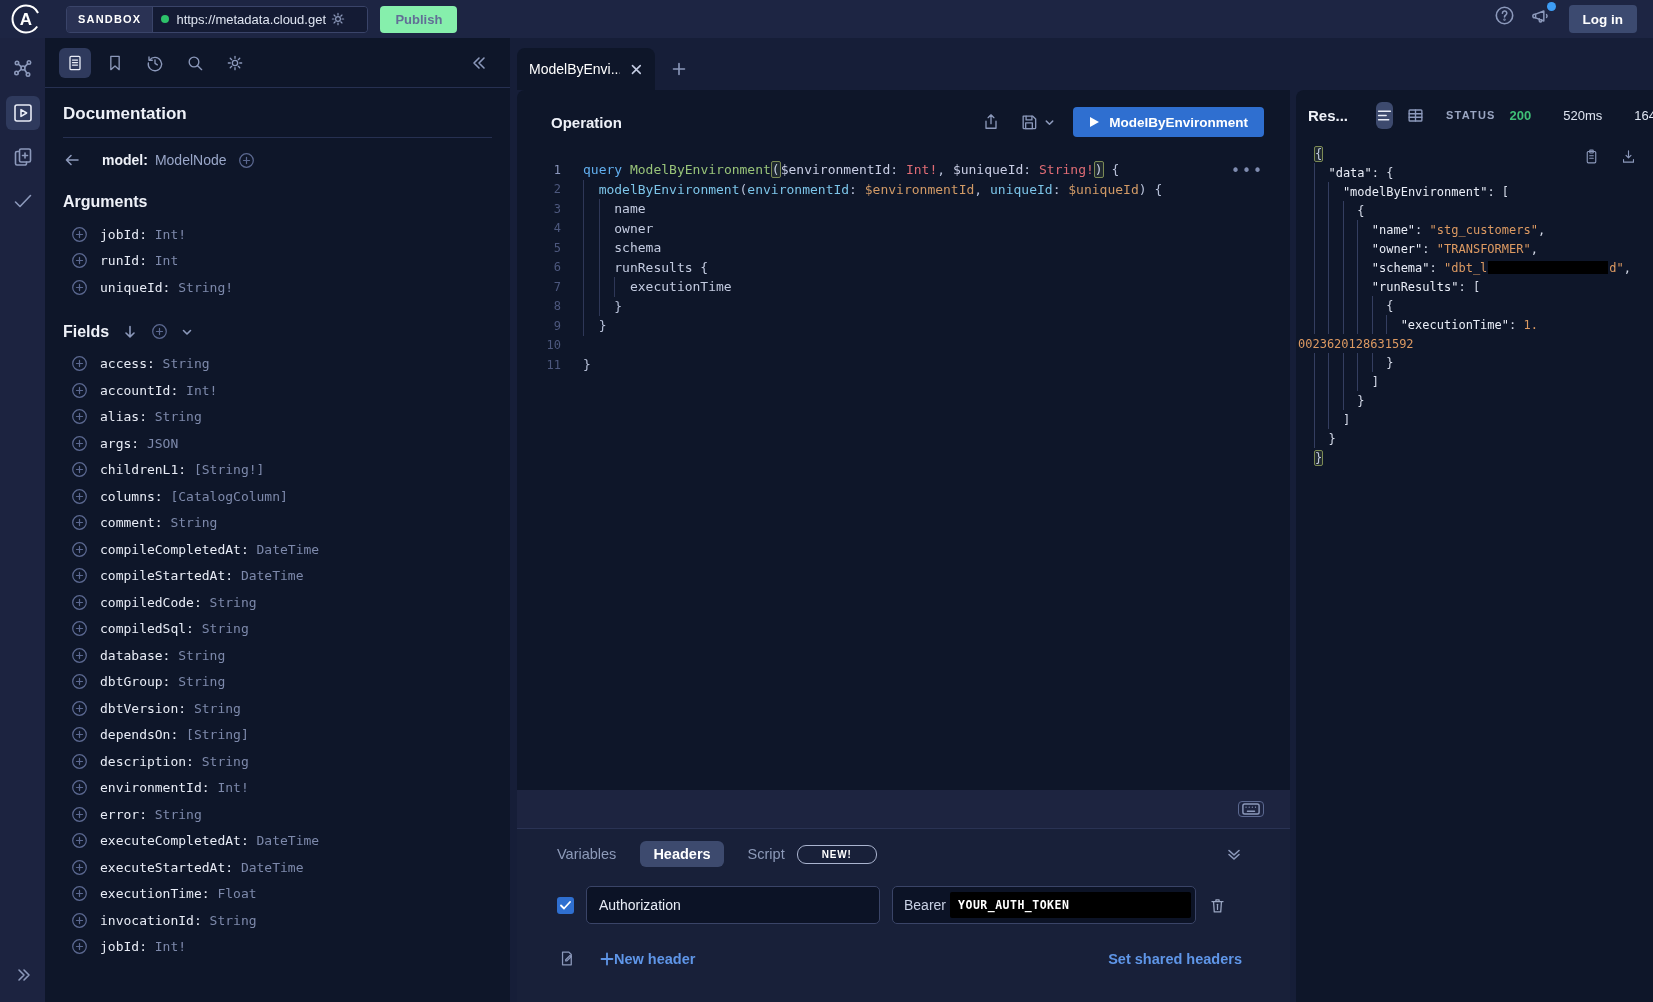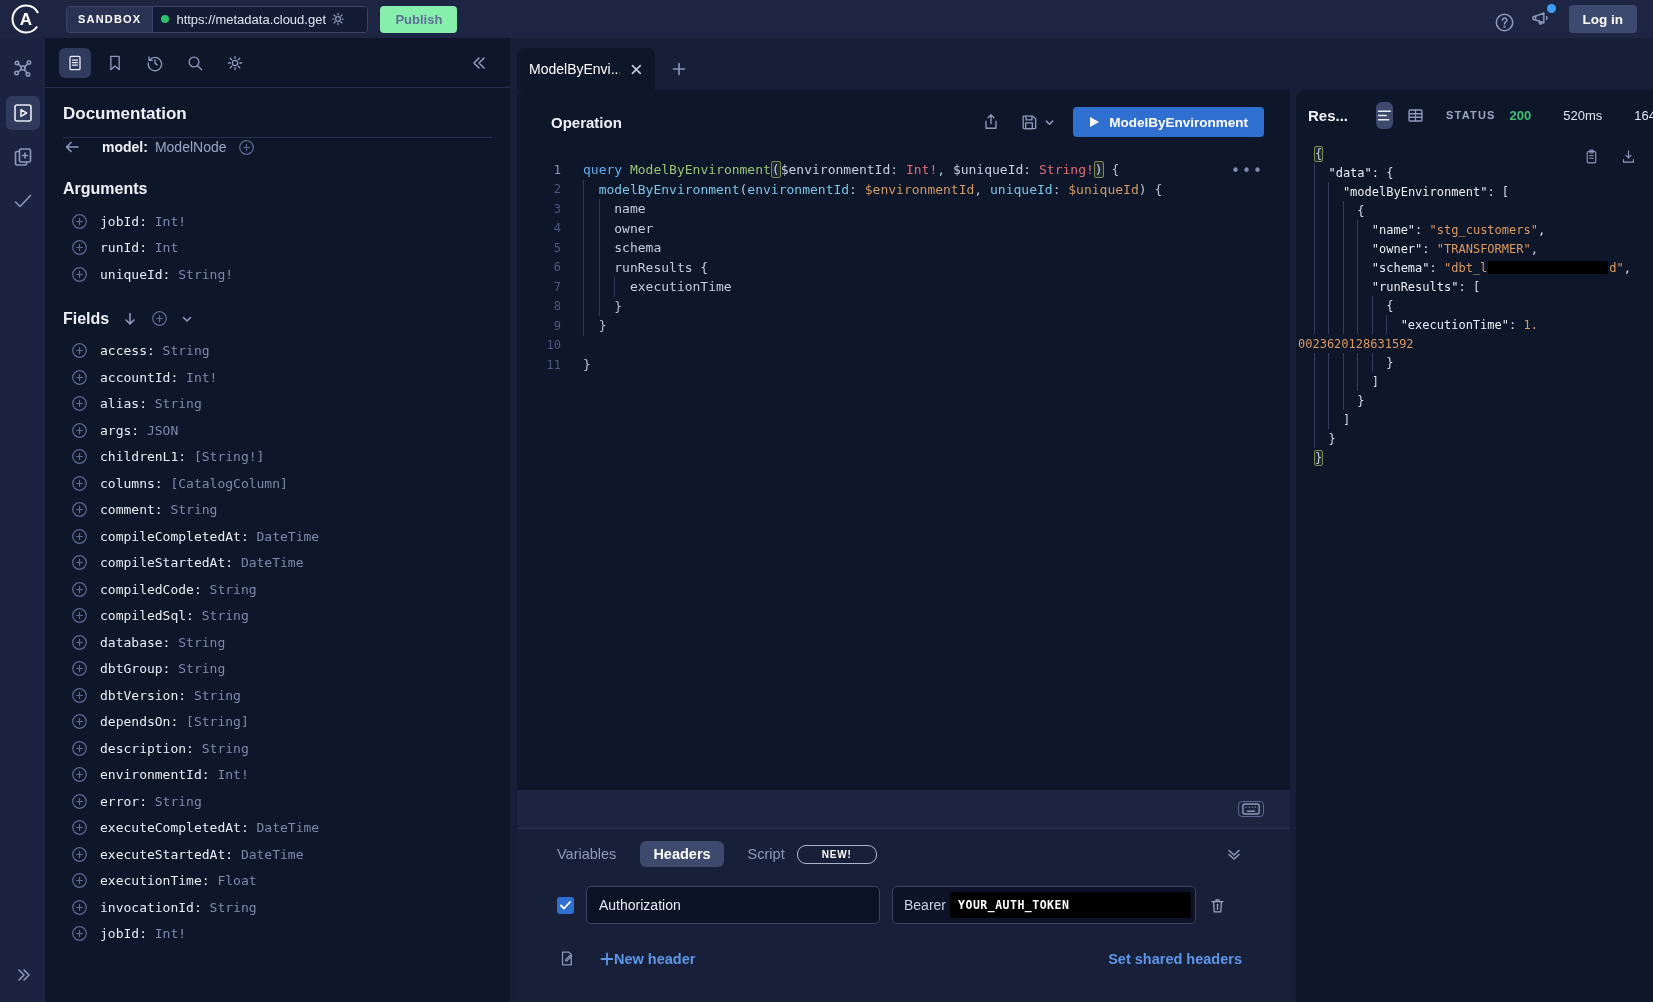--- a/index.html
+++ b/index.html
@@ -20,41 +20,41 @@
   .logo{width:32px;height:32px;flex:none;display:flex;align-items:center;justify-content:center;position:relative}
   .logo svg{width:32px;height:32px}
   .logo .ltr{position:absolute;left:0;top:1px;width:100%;text-align:center;color:#fff;font-weight:bold;font-size:17px;line-height:32px}
   .urlgroup{display:flex;align-items:stretch;height:27px;border:1px solid #3a4469;border-radius:4px;overflow:hidden;margin-left:12px}
   .sandbox{display:flex;align-items:center;padding:0 11px;background:#2a3254;color:#fff;font-size:11px;font-weight:bold;letter-spacing:1.2px;border-right:1px solid #3a4469}
   .urlbox{display:flex;align-items:center;gap:7px;background:#141b34;padding:0 8px;width:214px;overflow:hidden}
   .gdot{width:8px;height:8px;border-radius:50%;background:#2dc26a;flex:none}
   .urltext{color:#dfe5f1;font-size:13px;white-space:nowrap;overflow:hidden}
   .urlbox svg{flex:none;margin-left:-4px}
   .publish{height:27px;padding:0 15px;border:none;border-radius:4px;background:#86efac;color:#626e96;font-weight:bold;font-size:13px;font-family:inherit}
-  .tb-right{display:flex;align-items:flex-end;gap:16px;margin-left:auto;padding-right:6px}
+  .tb-right{display:flex;align-items:flex-start;gap:16px;margin-left:auto;padding-right:6px}
   .bell{position:relative}
   .ndot{position:absolute;top:-3px;right:-3px;width:9px;height:9px;border-radius:50%;background:#3d9df5}
   .login{height:28px;padding:0 14px;border:none;border-radius:4px;background:#3c4a70;color:#fff;font-weight:bold;font-size:13.5px;font-family:inherit}
 
   
   .body{display:flex;height:964px}
   .rail{width:45px;background:var(--rail);display:flex;flex-direction:column;align-items:center;padding:14px 0 10px;gap:10px;flex:none}
   .railbtn{width:34px;height:34px;display:flex;align-items:center;justify-content:center;border-radius:6px}
   .railbtn.sel{background:var(--chip)}
   .railbtn.sel .ic{stroke:#e8ecf6}
   .rail .spacer{flex:1}
 
   .docs{width:465px;background:var(--panel);flex:none;display:flex;flex-direction:column;overflow:hidden}
   .docs-toolbar{height:50px;display:flex;align-items:center;gap:8px;padding:0 14px;border-bottom:1px solid var(--line);flex:none}
   .chip{width:32px;height:30px;display:flex;align-items:center;justify-content:center;border-radius:6px}
   .chip.sel{background:var(--chip)}
   .chip.sel .ic{stroke:#e8ecf6}
   .docs-content{padding:16px 18px;overflow:hidden}
   .docs-title{font-size:17px;font-weight:bold;color:var(--txt);padding-bottom:13px;border-bottom:1px solid var(--line)}
-  .crumb{display:flex;align-items:center;gap:11px;margin-top:0}
+  .crumb{display:flex;align-items:center;gap:11px;margin-top:13px}
   .crumb-prefix{color:var(--txt);font-weight:bold;font-size:14px;margin-left:10px}
   .crumb-type{color:#9aa7c9;font-size:14px;margin-left:-4px}
   .sect{font-size:16px;font-weight:bold;color:var(--txt);margin:24px 0 10px}
   .fields-head{display:flex;align-items:center;gap:13px;margin:22px 0 10px}
   .doc-row{display:flex;align-items:center;gap:12px;height:26.5px;padding-left:8px}
   .doc-row .mono{font-size:13px}
   .fname{color:#e8ecf6}
   .ftype{color:var(--type)}
   .ic.cplus{stroke:#5b6890;stroke-width:1.3;width:17px;height:17px;flex:none}
 

